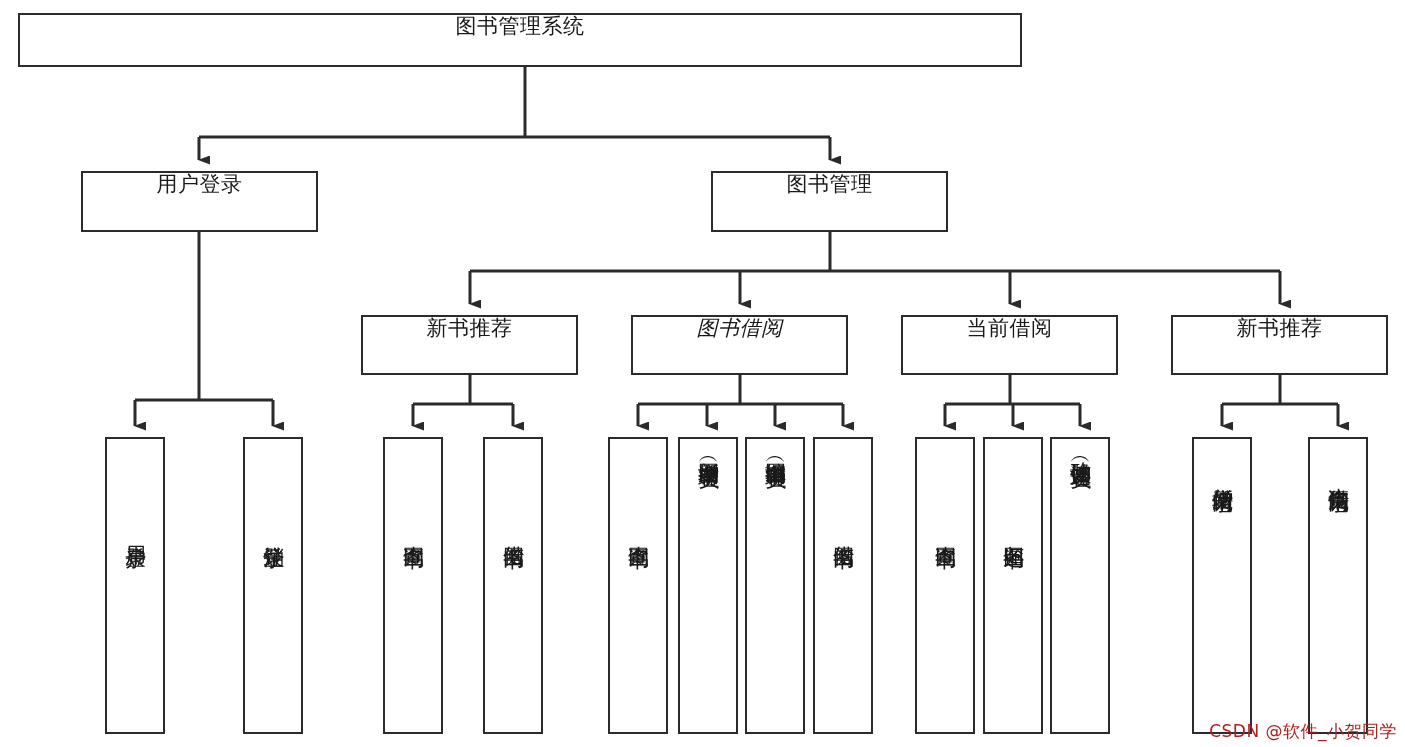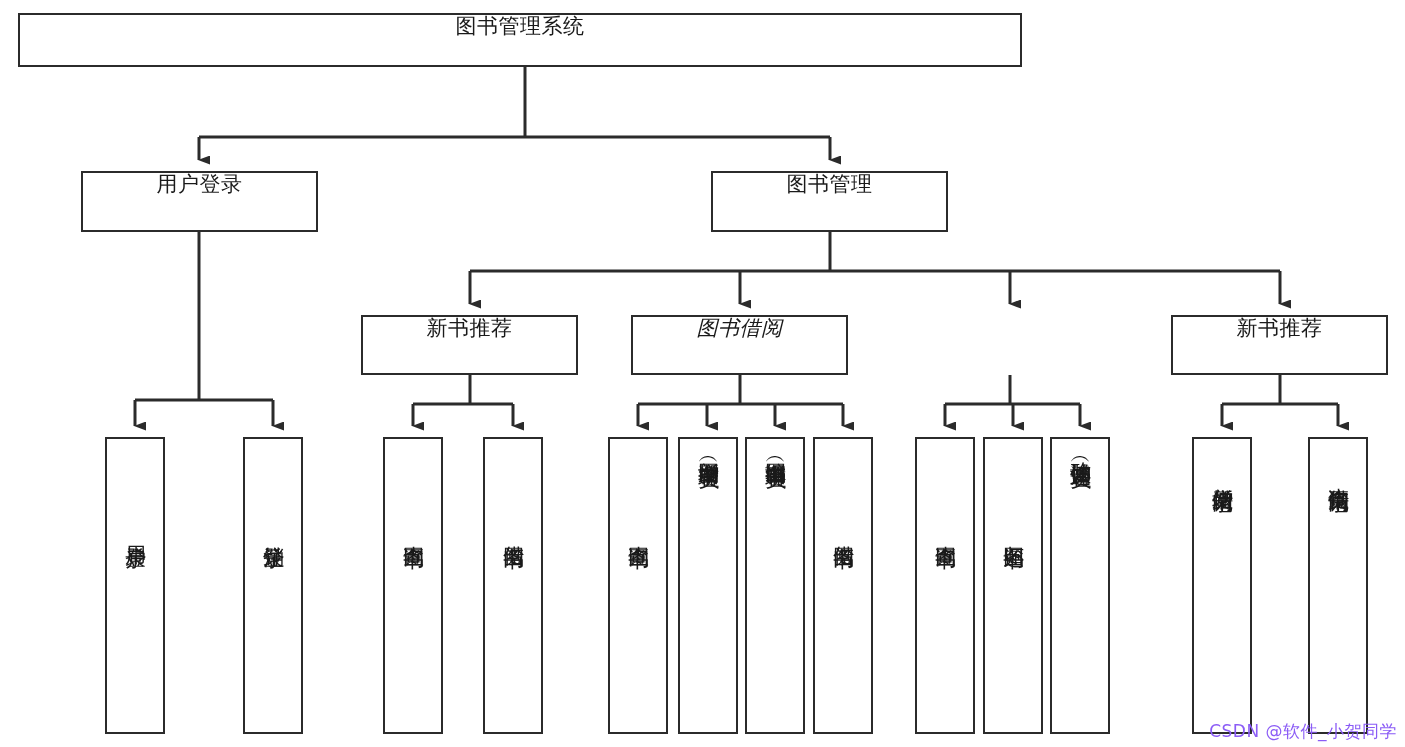--- a/index.html
+++ b/index.html
@@ -64,21 +64,21 @@
     margin-top: 86px;
   }
   .vtext.v-mid3 {
     margin-top: 28px;
   }
   .watermark {
     position: absolute;
     right: 8px;
     bottom: 4px;
     font-size: 17px;
-    color: #8b5cf6;
+    color: #b91c1c;
     white-space: nowrap;
     letter-spacing: 0.5px;
   }
 </style>
 </head>
 <body>
 
 <div id="canvas">
 
   <svg id="wires" viewBox="0 0 1405 747" xmlns="http://www.w3.org/2000/svg">
@@ -142,20 +142,23 @@
   <div class="node node-h" style="left:711px; top:171px; width:237px; height:61px;">
     <span>图书管理</span>
   </div>
 
   <div class="node node-h" style="left:361px; top:315px; width:217px; height:60px;">
     <span>新书推荐</span>
   </div>
   <div class="node node-h" style="left:631px; top:315px; width:217px; height:60px;font-style:italic;">
     <span>图书借阅</span>
   </div>
+  <div class="node node-h" style="left:901px; top:315px; width:217px; height:60px;">
+    <span>当前借阅</span>
+  </div>
   <div class="node node-h" style="left:1171px; top:315px; width:217px; height:60px;">
     <span>新书推荐</span>
   </div>
 
   <div class="node node-v" style="left:105px; top:437px; width:60px; height:297px;">
     <span class="vtext v-mid">用户登录</span>
   </div>
   <div class="node node-v" style="left:243px; top:437px; width:60px; height:297px;">
     <span class="vtext v-mid">注销登录</span>
   </div>

